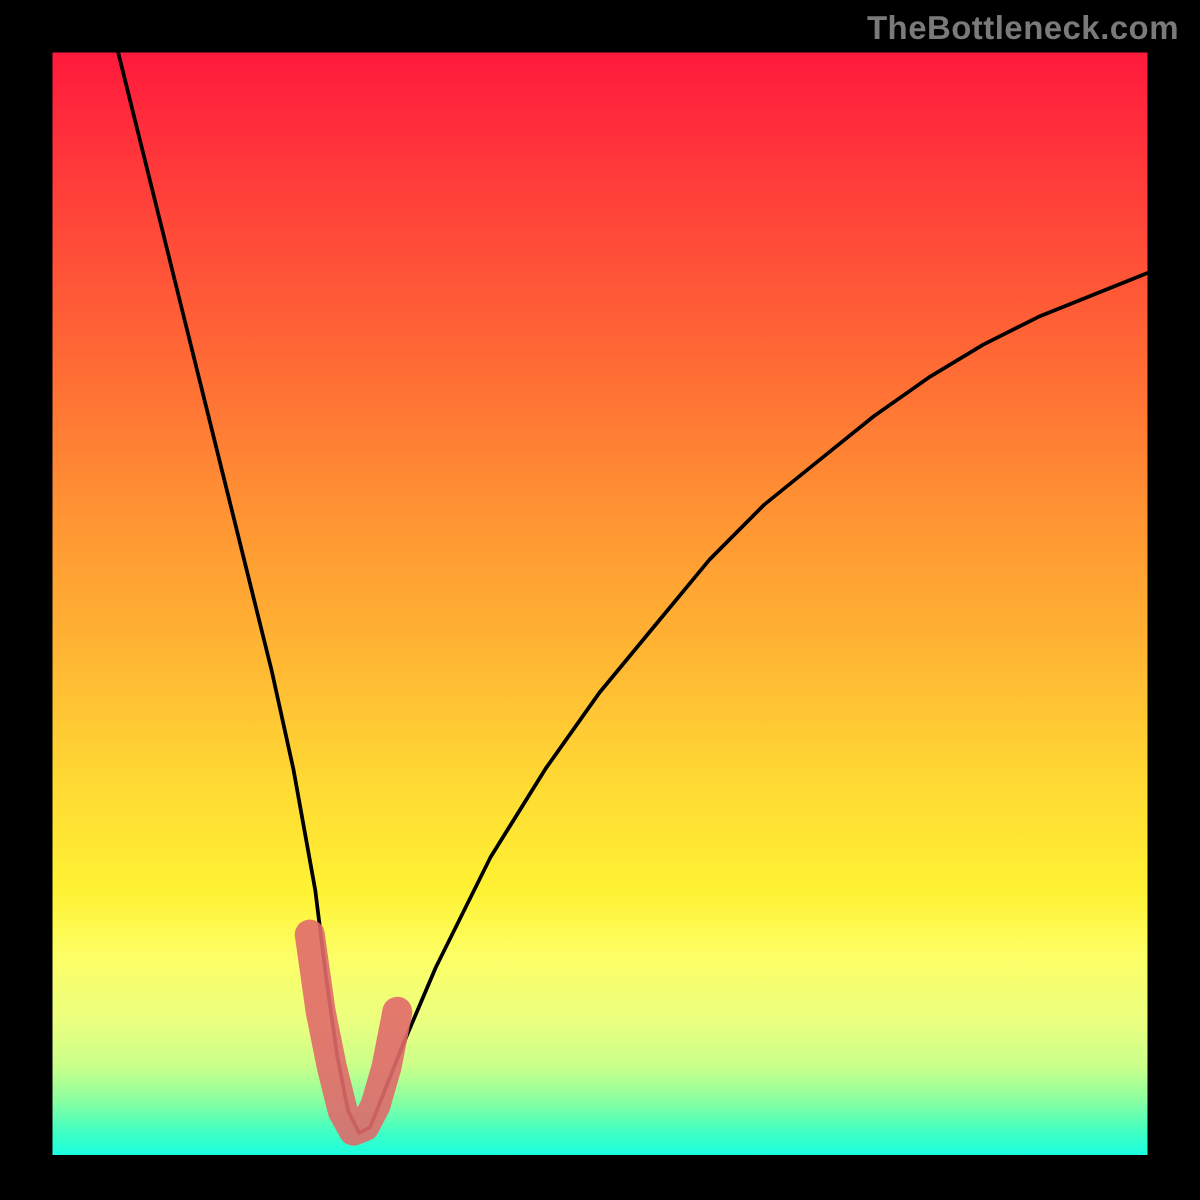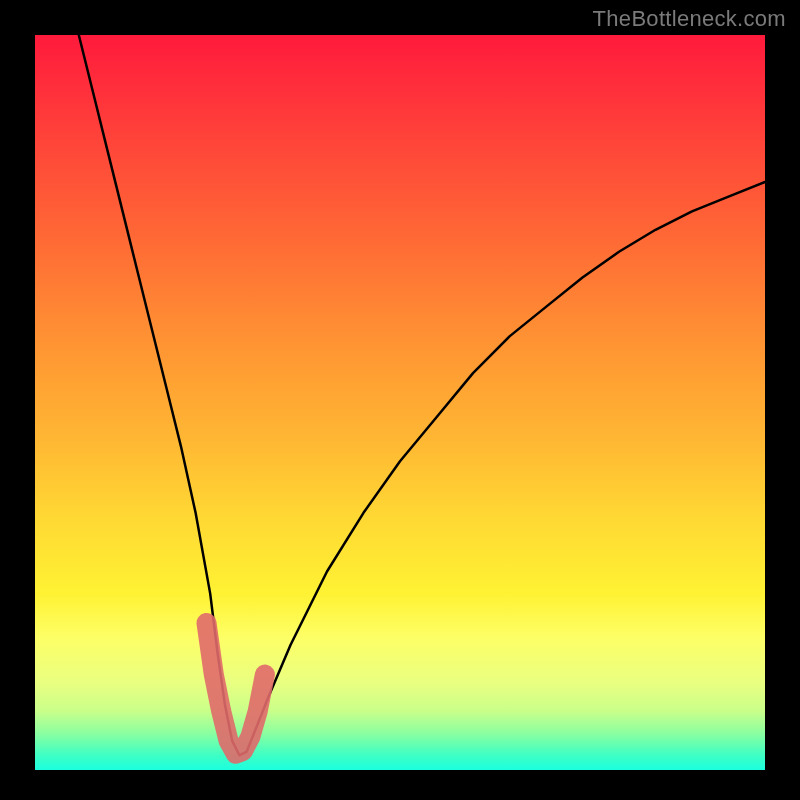--- a/index.html
+++ b/index.html
@@ -34,21 +34,21 @@
       #3effc4 98%,
       #1bffe0 100%
     );
   }
   .watermark {
     position: absolute;
     top: 6px;
     right: 14px;
     color: #7a7a7a;
     font-size: 22px;
-    font-weight: 400;
+    font-weight: 700;
     letter-spacing: 0.3px;
     user-select: none;
   }
   svg.curve {
     position: absolute;
     left: 0;
     top: 0;
     width: 730px;
     height: 735px;
     overflow: visible;

